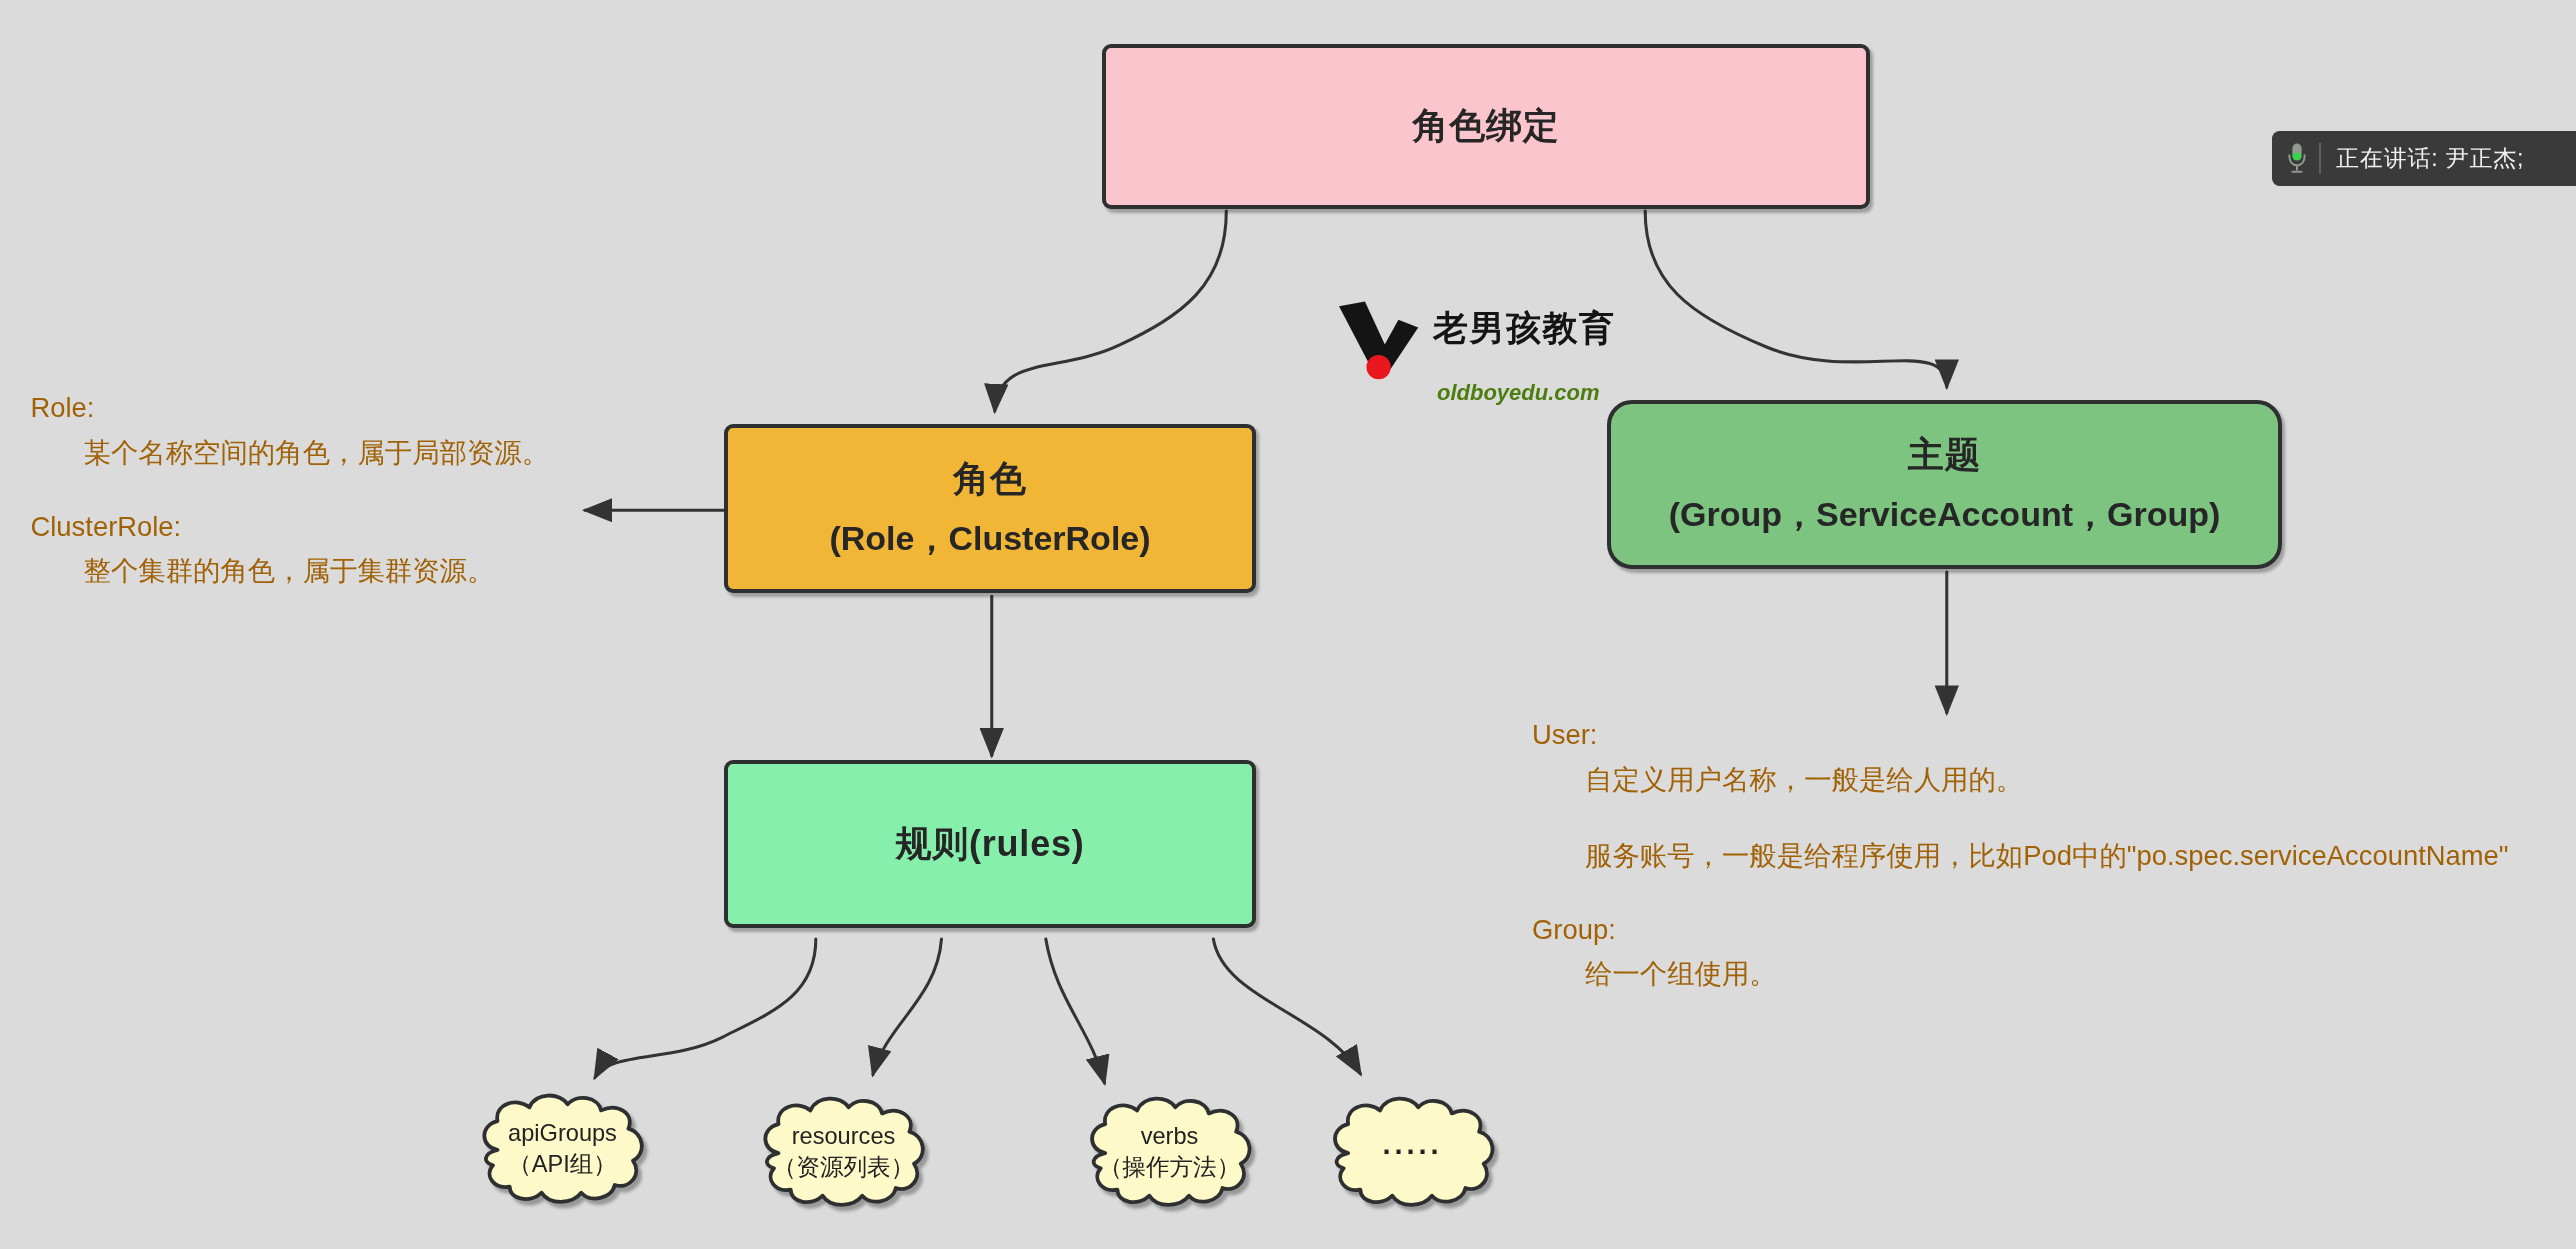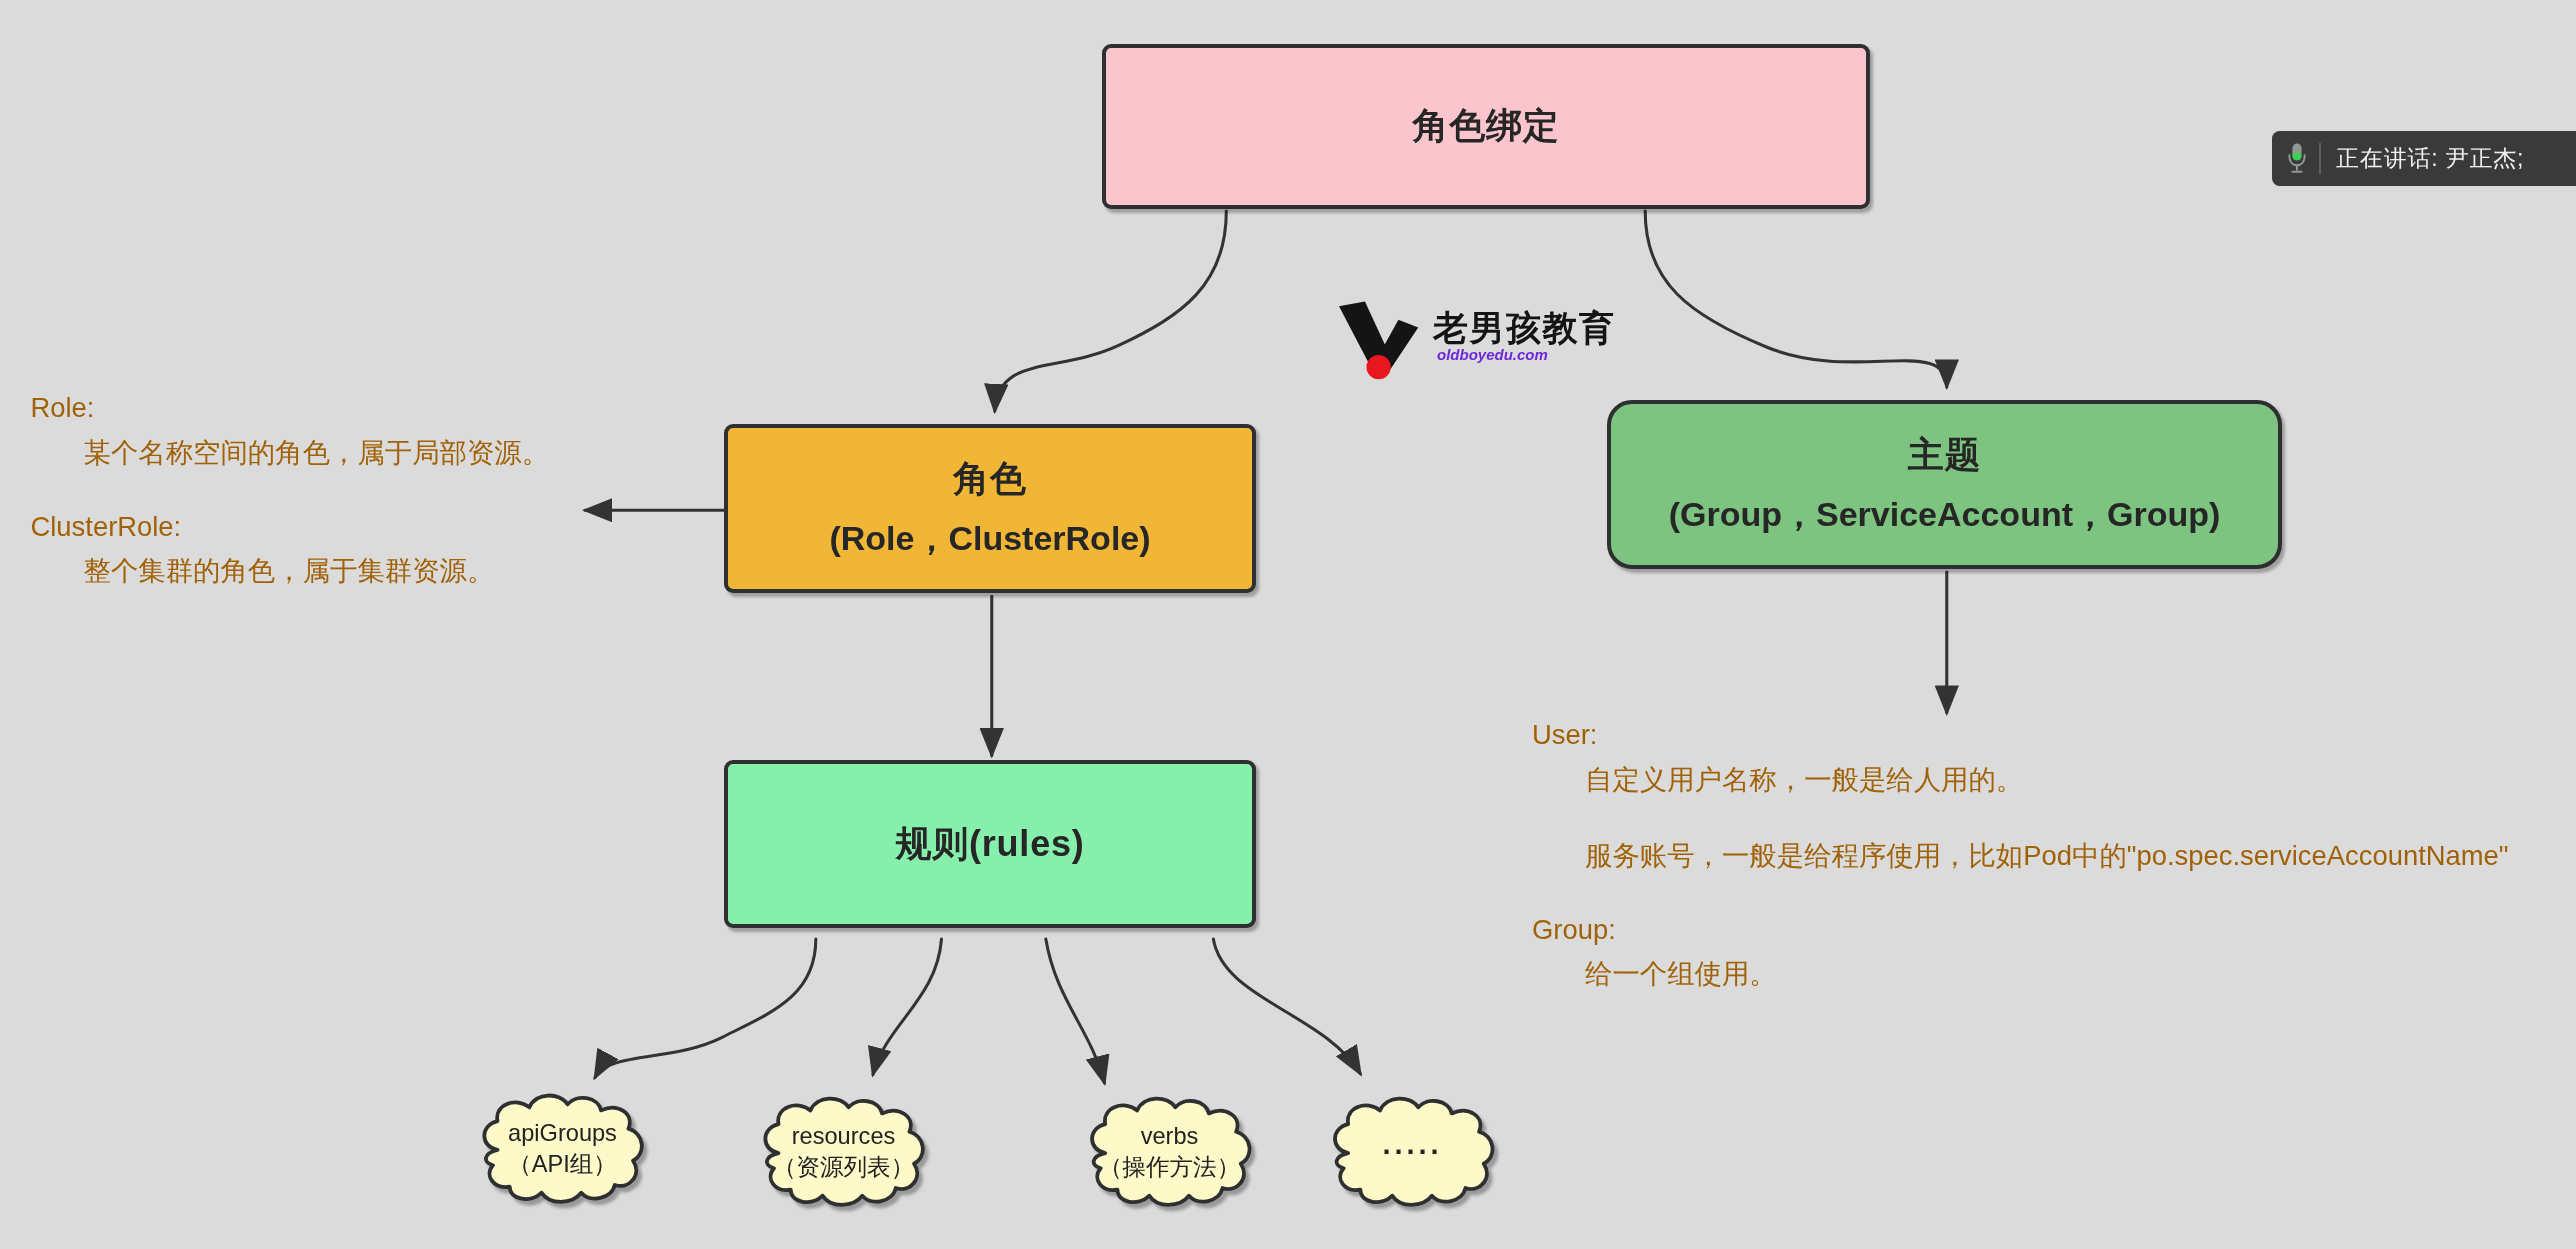--- a/index.html
+++ b/index.html
@@ -24,21 +24,21 @@
   .notes .term{margin-bottom:10.7px;}
   .notes .desc{padding-left:53px;margin-bottom:40px;}
 
   
   .cloud-label{position:absolute;width:175px;text-align:center;color:#222;
                font-size:23.6px;font-weight:500;line-height:1.32;}
   .cloud-label.dots{font-size:29px;font-weight:700;letter-spacing:2.3px;}
 
   
   .brand-name{position:absolute;font-size:35px;font-weight:700;color:#141414;letter-spacing:1.5px;}
-  .brand-domain{position:absolute;font-size:15px;font-style:italic;font-weight:700;color:#6d28d9;}
+  .brand-domain{position:absolute;font-size:22px;font-style:italic;font-weight:700;color:#4d7c0f;margin-top:34px;}
 
   
   .speak-pill{position:absolute;left:2272px;top:131px;width:304px;height:55px;
               border-radius:7.6px 0 0 7.6px;display:flex;align-items:center;}
   .speak-pill .divider{width:1.5px;height:30.5px;background:#5f5f5f;margin:0 15.2px 0 12.2px;}
   .speak-pill .speak-text{font-size:23px;color:#f0f0f0;font-weight:500;letter-spacing:0.8px;}
   .mic-wrap{margin-left:15.2px;display:flex;align-items:center;}
 </style>
 </head>
 <body>

